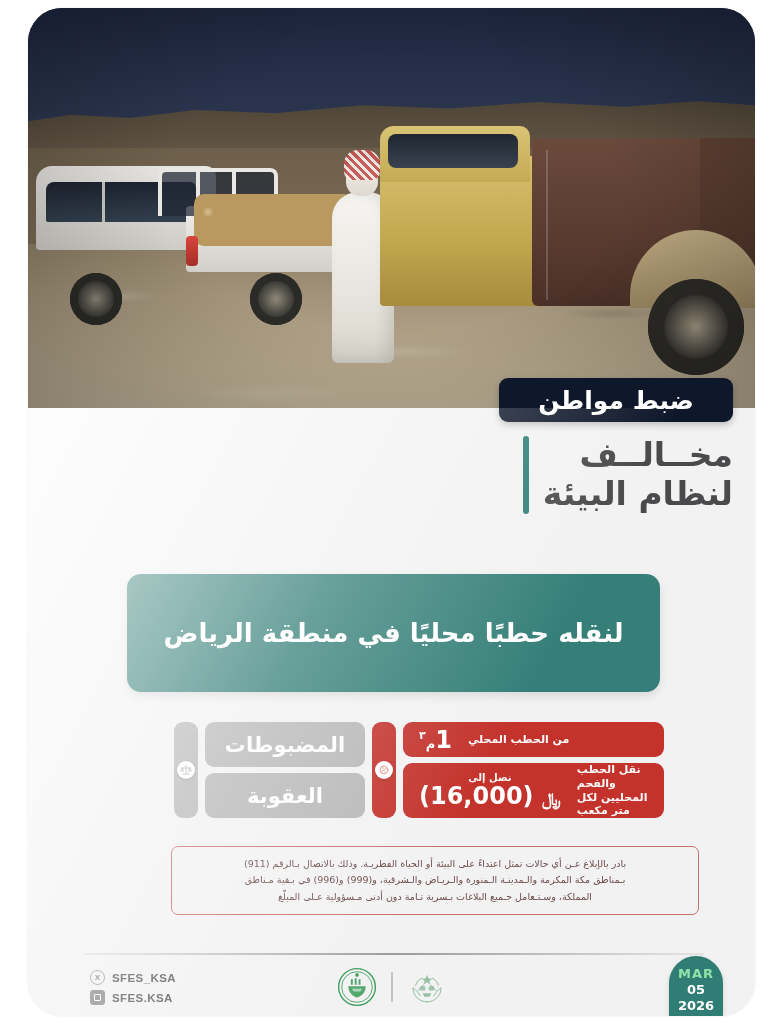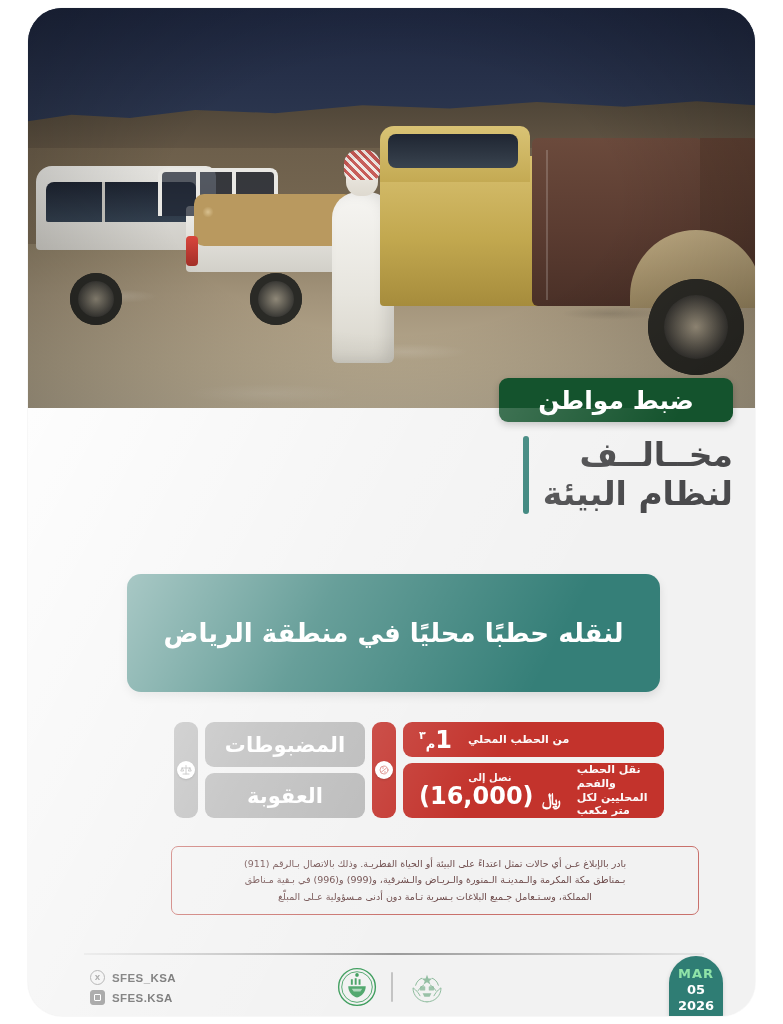--- a/index.html
+++ b/index.html
@@ -191,21 +191,21 @@
     background:radial-gradient(ellipse at 50% 46%,rgba(0,0,0,0) 44%,rgba(0,0,0,.30) 100%);
     pointer-events:none;
   }
   
   .sheet{
     position:absolute;left:0;top:400px;width:727px;height:608px;background:#f2f2f2;
   }
   
   .badge{
     position:absolute;right:22px;top:370px;height:44px;min-width:190px;
-    background:#14532d;border-radius:9px;display:flex;align-items:center;justify-content:center;
+    background:#0f172a;border-radius:9px;display:flex;align-items:center;justify-content:center;
     box-shadow:0 3px 7px rgba(0,0,0,.22);
     padding:0 22px;
   }
   .badge span{
     color:#ffffff;font-size:25px;font-weight:700;letter-spacing:1px;line-height:1;
     font-family:"DejaVu Sans","Liberation Sans",sans-serif;
   }
   
   .headwrap{
     position:absolute;right:22px;top:428px;display:flex;align-items:stretch;gap:14px;

